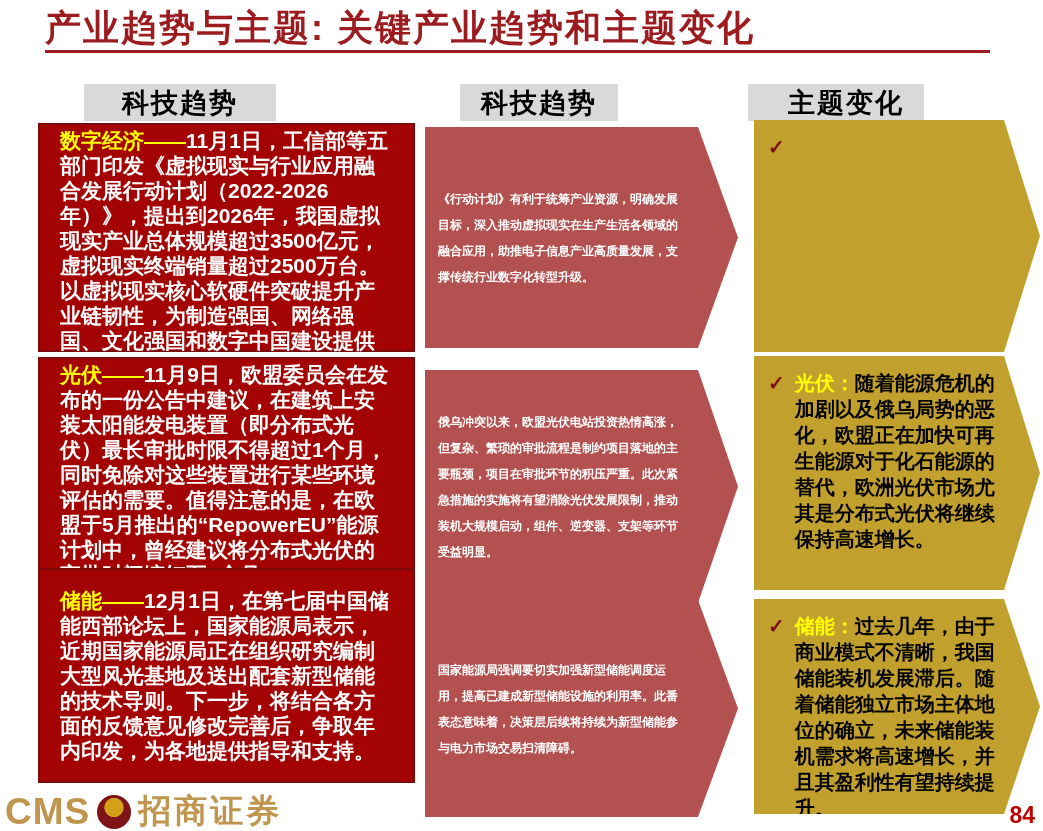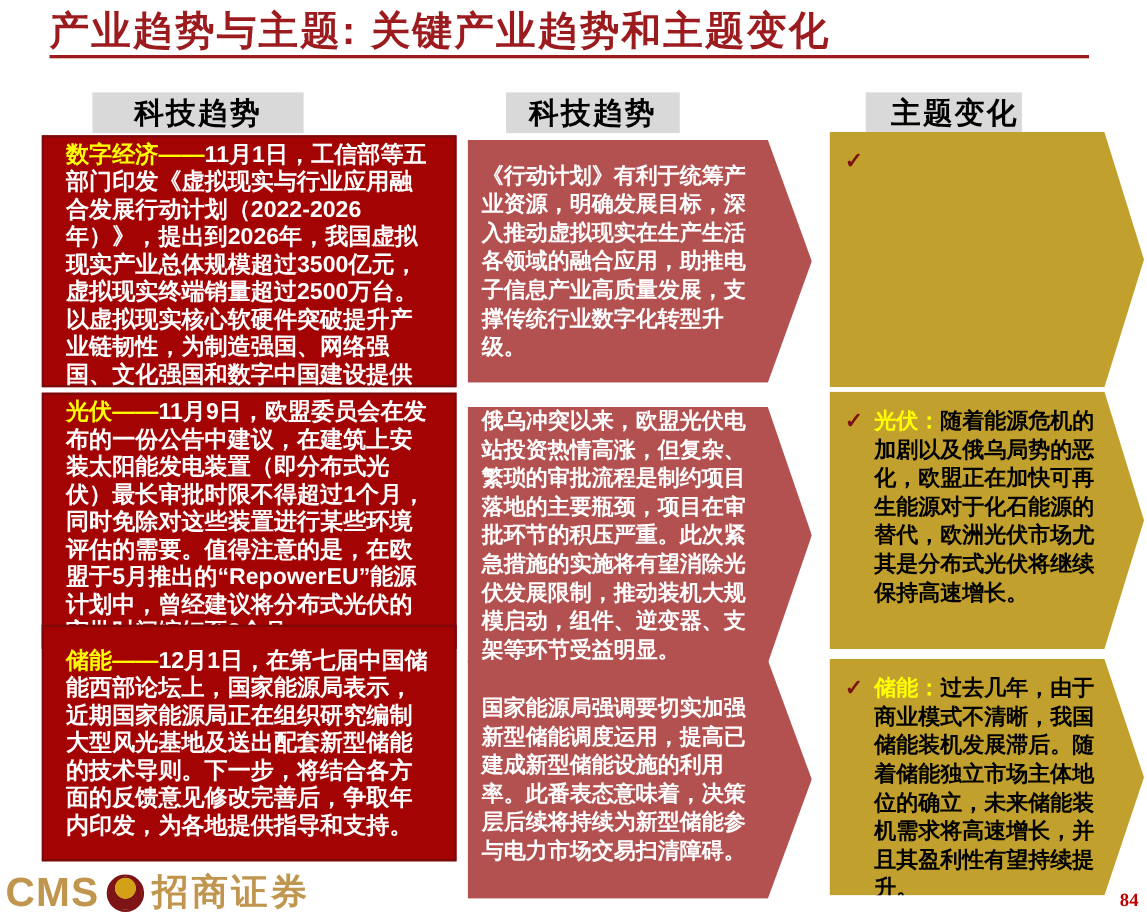--- a/index.html
+++ b/index.html
@@ -19,36 +19,36 @@
   }
   .col-header {
     position:absolute; top:84px; height:37px;
     background:#D9D9D9; color:#000000;
     font-size:27px; font-weight:bold; letter-spacing:2px;
     display:flex; align-items:center; justify-content:center;
     z-index:2;
   }
   .hdr-1 { left:84px; width:192px; }
   .hdr-2 { left:460px; width:158px; }
-  .hdr-3 { left:787px; width:142px;padding-left:20px; }
+  .hdr-3 { left:748px; width:176px;padding-left:20px; }
 
   .trend-box {
     position:absolute; left:38px; width:377px;
     background:#A30303; border:2px solid #7A0A0A;
     color:#ffffff; font-weight:bold;
     font-size:21px; line-height:25px;
     padding:3px 20px; z-index:2;
   }
   .trend-box.centered { display:flex; align-items:center; }
   .lead { color:#FFFF00; }
 
   .sig-arrow {
     position:absolute; left:425px; width:313px;
     background:#B35150; color:#ffffff; font-weight:bold;
-    font-size:20px; line-height:26px;
+    font-size:12px; line-height:26px;
     clip-path: polygon(0 0, calc(100% - 40px) 0, 100% 50%, calc(100% - 40px) 100%, 0 100%);
     display:flex; align-items:center;
     padding:6px 50px 6px 13px; z-index:2;
   }
 
   .theme-arrow {
     position:absolute; left:754px; width:286px;
     background:#C2A02D; color:#000000; font-weight:bold;
     font-size:20px; line-height:26px;
     clip-path: polygon(0 0, calc(100% - 36px) 0, 100% 50%, calc(100% - 36px) 100%, 0 100%);
@@ -80,21 +80,21 @@
   .logo-cms { font-size:37px; font-weight:bold; letter-spacing:1px; }
   .logo-emblem {
     width:34px; height:34px; border-radius:50%;
     background: radial-gradient(circle at 50% 35%, #D4A017 0 38%, #7E1416 40% 100%);
     border:2px solid #7E1416;
   }
   .logo-brand { font-size:33px; font-weight:bold; letter-spacing:3px; }
 
   .page-number {
     position:absolute; right:8px; bottom:2px; z-index:1;
-    color:#C00000; font-size:17px; font-weight:bold;font-family:Liberation Serif, serif;
+    color:#C00000; font-size:23px; font-weight:bold;
   }
 </style>
 </head>
 <body>
 
 <div class="slide">
 
   <div class="title">产业趋势与主题: 关键产业趋势和主题变化</div>
   <div class="title-underline"></div>
 

